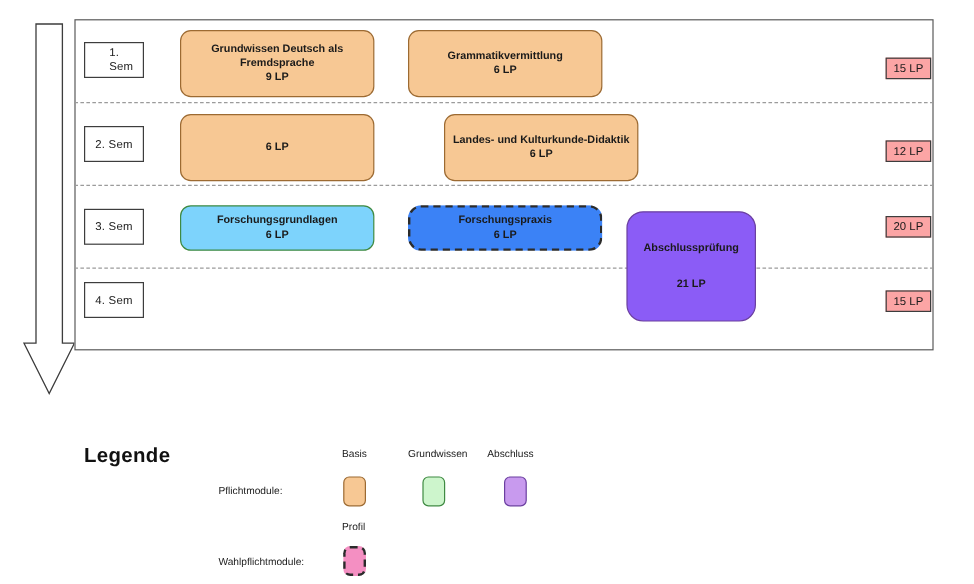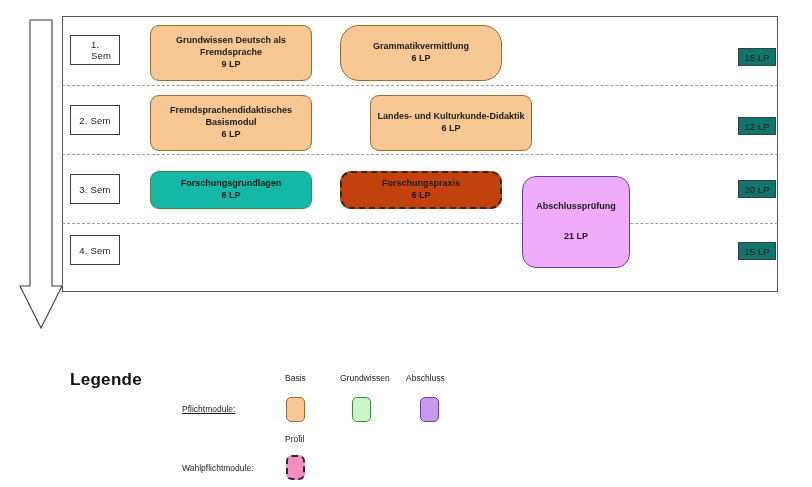--- a/index.html
+++ b/index.html
@@ -54,21 +54,21 @@
     letter-spacing: 0.2px;
     color: #1a1a1a;
   }
 
   
   .lp-box {
     position: absolute;
     width: 38px;
     height: 18px;
     border: 1.2px solid #3d3d3d;
-    background: #0f766e;
+    background: #fca5a5;
     box-sizing: border-box;
     display: flex;
     align-items: center;
     justify-content: center;
     font-size: 9.5px;
     color: #1a1a1a;
   }
 
   
   .module {
@@ -87,29 +87,29 @@
     color: #1a1a1a;
   }
   .module .mod-title { display: block; }
   .module .mod-lp { display: block; }
 
   .module.basis {
     background: #F7C894;
     border: 1.3px solid #9c6a32;
   }
   .module.vertiefung {
-    background: #14b8a6;
+    background: #7dd3fc;
     border: 1.3px solid #3f8a42;
   }
   .module.abschluss {
-    background: #f0abfc;
+    background: #8b5cf6;
     border: 1.3px solid #6b3fa0;
   }
   .module.profil {
-    background: #c2410c;
+    background: #3b82f6;
     border: 2.5px dashed #2b2b2b;
     border-radius: 11px;
   }
   .module.abschluss-big {
     border-radius: 14px;
   }
   .module.abschluss-big .mod-lp {
     margin-top: 18px;
   }
 
@@ -197,27 +197,26 @@
 <div class="lp-box" style="left:738px; top:48px;">15 LP</div>
 <div class="lp-box" style="left:738px; top:117px;">12 LP</div>
 <div class="lp-box" style="left:738px; top:180px;">20 LP</div>
 <div class="lp-box" style="left:738px; top:242px;">15 LP</div>
 
 <div class="module basis" style="left:150px; top:25px; width:162px; height:56px;">
   <span class="mod-title">Grundwissen Deutsch als Fremdsprache</span>
   <span class="mod-lp">9 LP</span>
 </div>
 
-<div class="module basis" style="left:340px; top:25px; width:162px; height:56px;border-radius:19px;">
+<div class="module basis" style="left:340px; top:25px; width:162px; height:56px;">
   <span class="mod-title">Grammatikvermittlung</span>
   <span class="mod-lp">6 LP</span>
 </div>
 
 <div class="module basis" style="left:150px; top:95px; width:162px; height:56px;">
-  <span class="mod-title">Fremdsprachendidaktisches Basismodul</span>
   <span class="mod-lp">6 LP</span>
 </div>
 
 <div class="module basis" style="left:340px; top:95px; width:162px; height:56px;margin-left:30px;">
   <span class="mod-title">Landes- und Kulturkunde-Didaktik</span>
   <span class="mod-lp">6 LP</span>
 </div>
 
 <div class="module vertiefung" style="left:150px; top:171px; width:162px; height:38px;">
   <span class="mod-title">Forschungsgrundlagen</span>
@@ -235,21 +234,21 @@
 </div>
 
 <div id="legend">
 
   <div id="legend-title">Legende</div>
 
   <div class="legend-col-head" style="left:285px; top:18px;">Basis</div>
   <div class="legend-col-head" style="left:340px; top:18px;">Grundwissen</div>
   <div class="legend-col-head" style="left:406px; top:18px;">Abschluss</div>
 
-  <div class="legend-row-label" style="left:182px; top:49px;text-decoration:underline;">Pflichtmodule:</div>
+  <div class="legend-row-label" style="left:182px; top:49px;">Pflichtmodule:</div>
 
   <div class="legend-swatch basis" style="left:286px; top:42px;"></div>
   <div class="legend-swatch vertiefung" style="left:352px; top:42px;"></div>
   <div class="legend-swatch abschluss" style="left:420px; top:42px;"></div>
 
   <div class="legend-col-head" style="left:285px; top:79px;">Profil</div>
 
   <div class="legend-row-label" style="left:182px; top:108px;">Wahlpflichtmodule:</div>
 
   <div class="legend-swatch profil" style="left:286px; top:100px;"></div>

